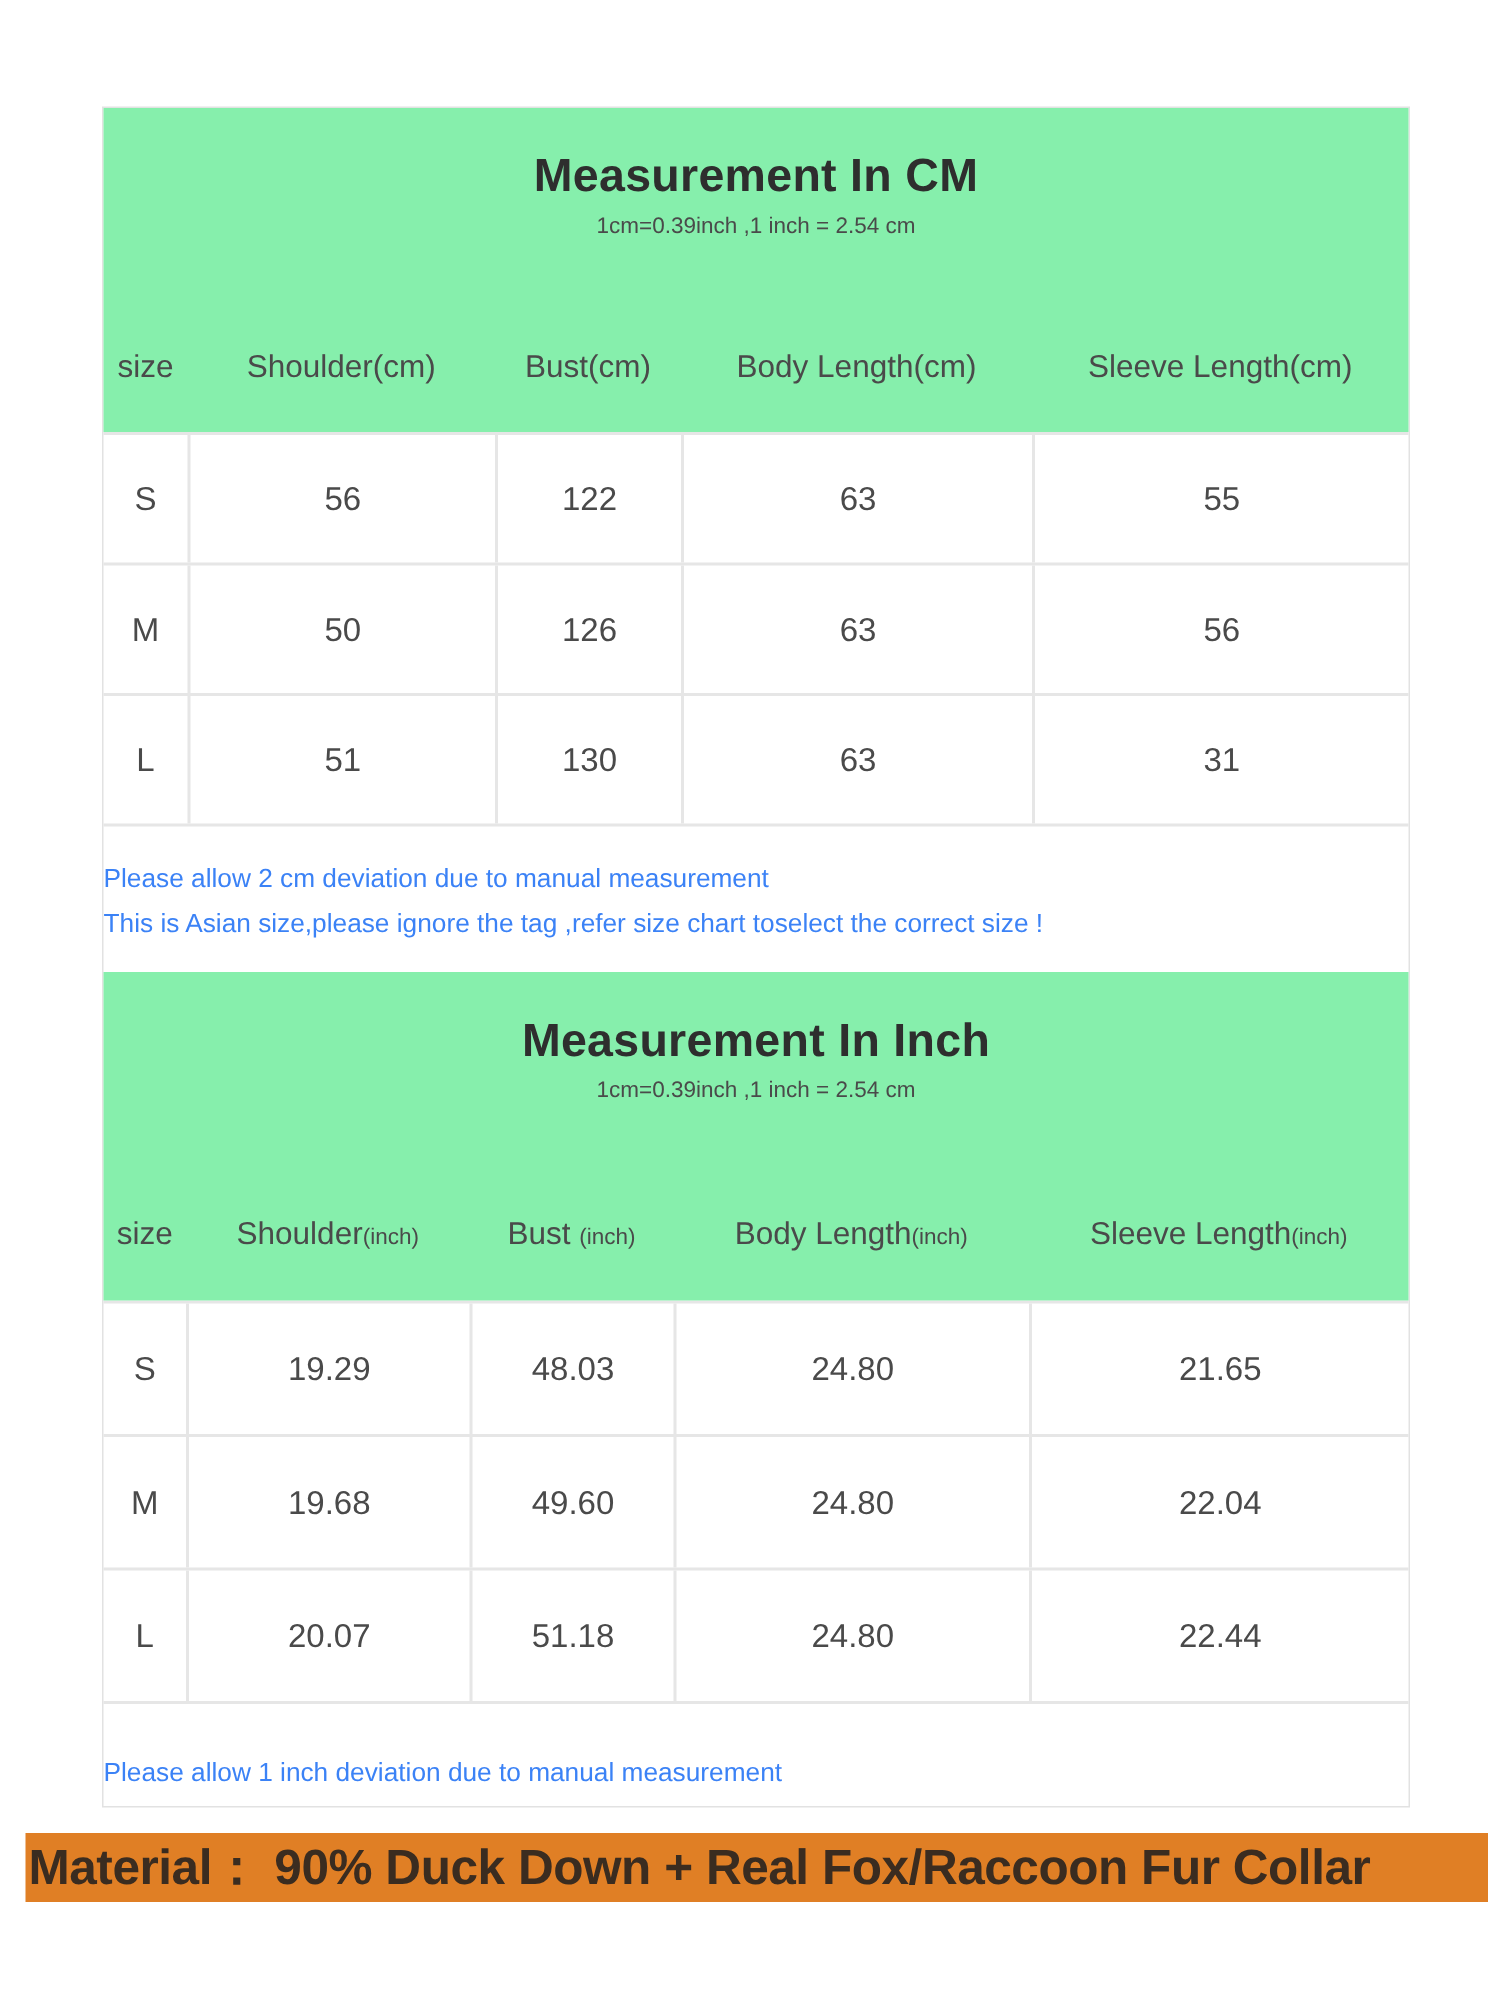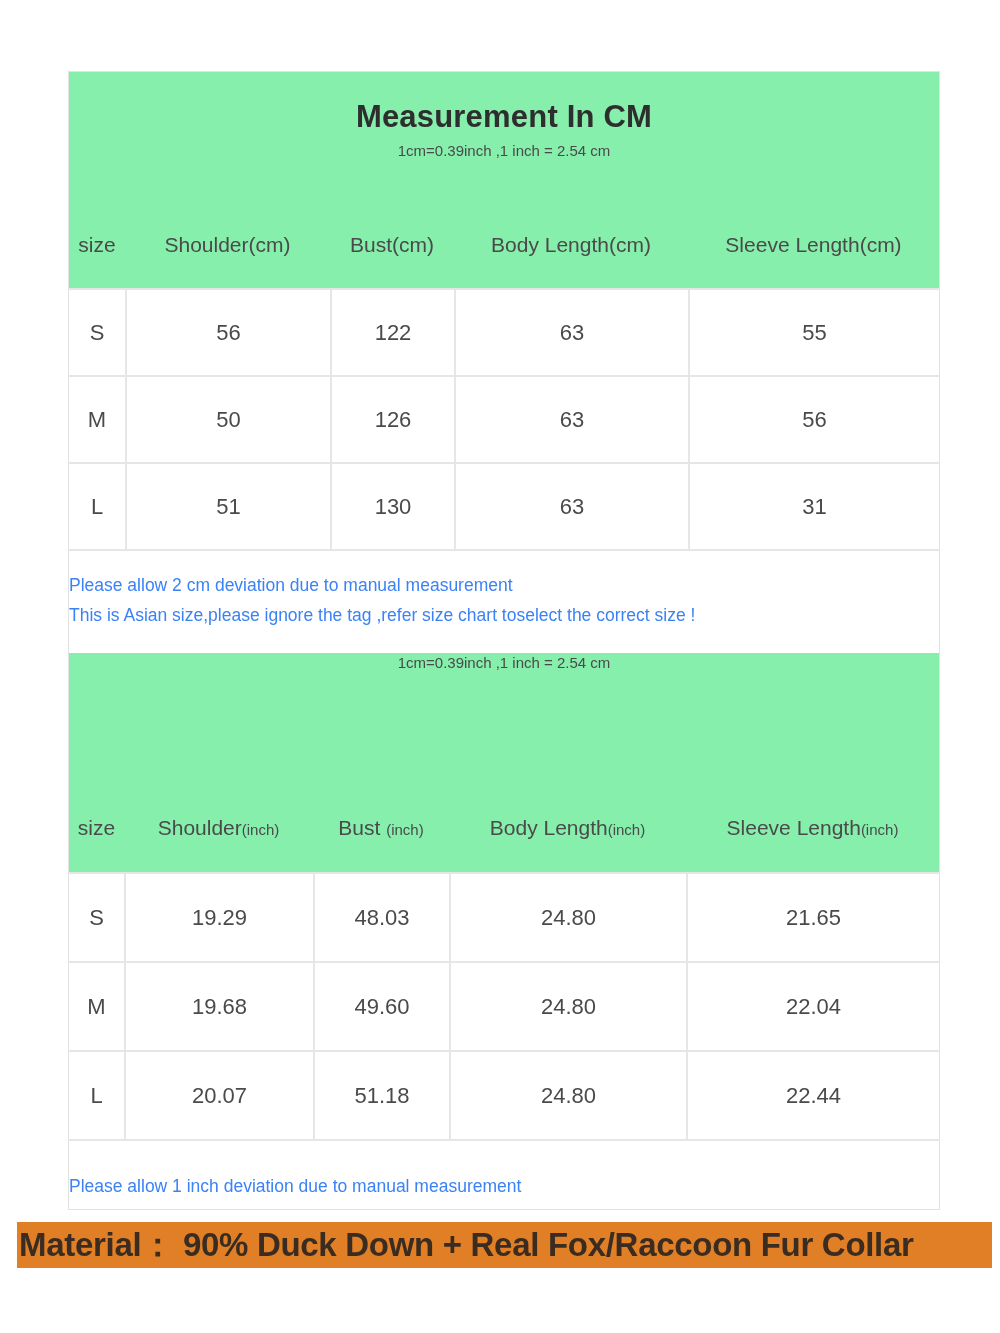--- a/index.html
+++ b/index.html
@@ -167,20 +167,21 @@
     <div>63</div>
     <div>31</div>
   </div>
 
   <div class="note" id="cm-note">
     <div>Please allow 2 cm deviation due to manual measurement</div>
     <div>This is Asian size,please ignore the tag ,refer size chart toselect the correct size !</div>
   </div>
 
   <div class="section-head" id="in-head">
+    <div class="title">Measurement In Inch</div>
     <div class="subtitle">1cm=0.39inch ,1 inch = 2.54 cm</div>
     <div class="colhead-row in-cols">
       <div><span>size</span></div>
       <div><span>Shoulder</span><span class="unit-small">(inch)</span></div>
       <div><span style="white-space:pre">Bust </span><span class="unit-small">(inch)</span></div>
       <div><span>Body Length</span><span class="unit-small">(inch)</span></div>
       <div><span>Sleeve Length</span><span class="unit-small">(inch)</span></div>
     </div>
   </div>
 

